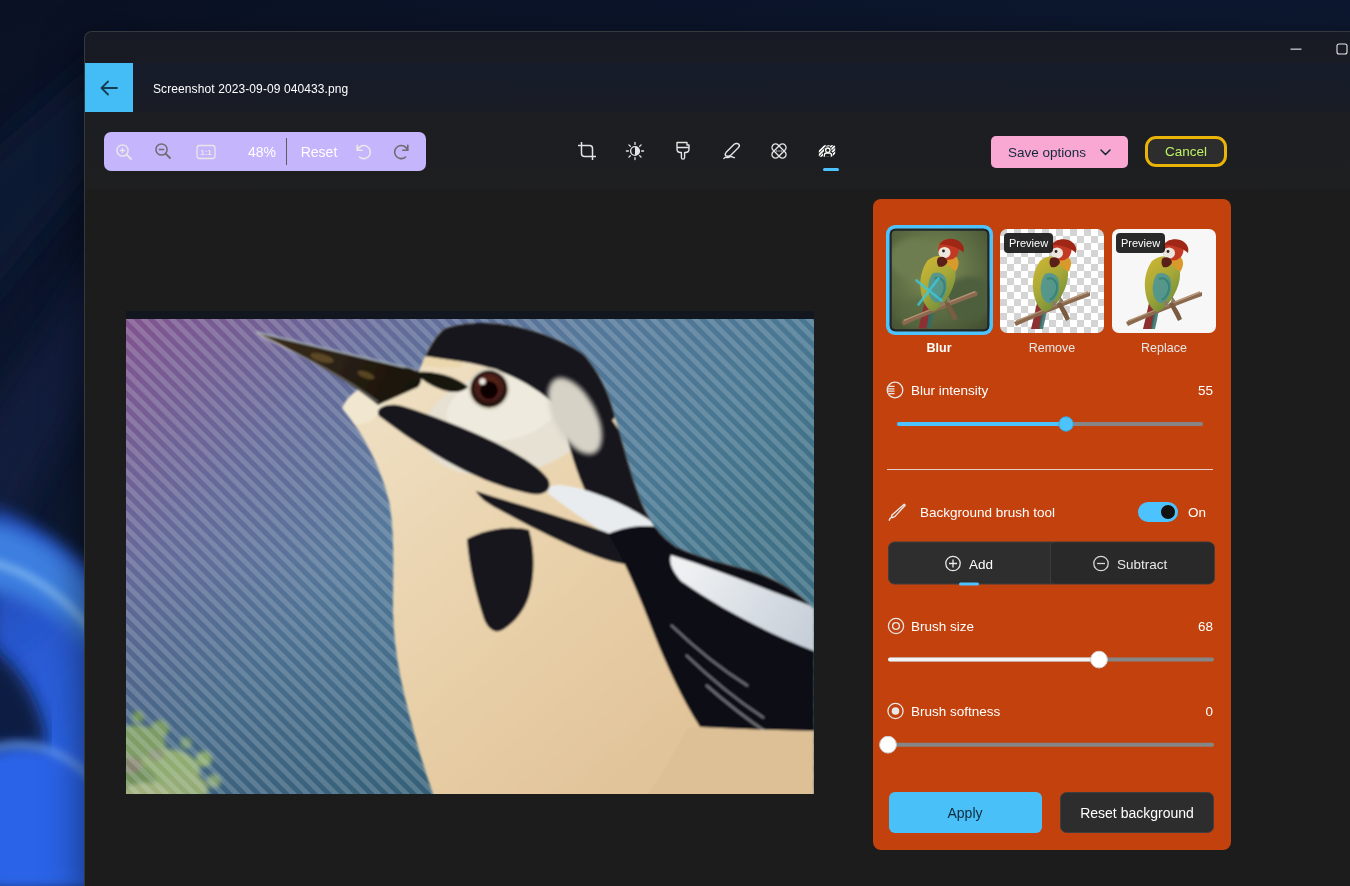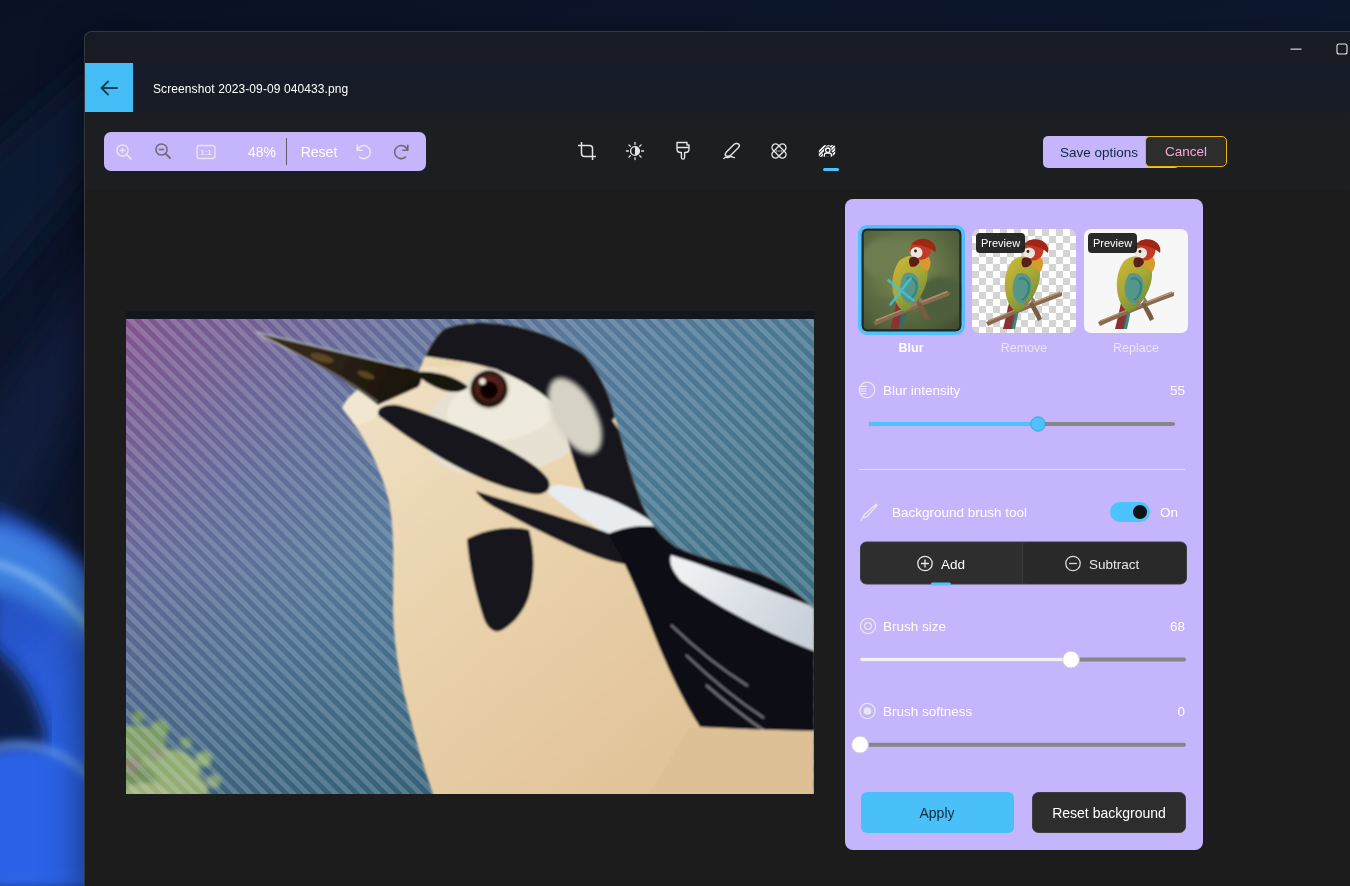--- a/index.html
+++ b/index.html
@@ -19,32 +19,32 @@
   #backbtn { position:absolute; left:0; top:31px; width:48px; height:49px; background:#44bdf7;
     display:flex; align-items:center; justify-content:center; }
   #headerstrip { position:absolute; left:48px; top:31px; right:0; height:49px;
     background:linear-gradient(180deg, rgba(22,28,44,0.9), rgba(22,26,38,0.55)); }
   #title { position:absolute; left:68px; top:50px; font-size:12px; color:#ffffff; letter-spacing:0.1px; }
   
   #zoompill { position:absolute; left:19px; top:100px; width:322px; height:39px;
     background:#c4b5fd; border-radius:7px; }
   #centericons { position:absolute; left:470px; top:100px; height:39px; }
   #selunderline { position:absolute; left:738px; top:136px; width:16px; height:3px; border-radius:2px; background:#4cc2ff; }
-  #saveopt { position:absolute; left:958px; top:104px; width:137px; height:32px; background:#c4b5fd;
+  #saveopt { position:absolute; left:906px; top:104px; width:137px; height:32px; background:#f9a8d4;
     border-radius:5px; display:flex; align-items:center; justify-content:center;
     color:#10293a; font-size:13.5px; }
   #cancelbtn { position:absolute; left:1060px; top:104px; width:82px; height:31px; background:#2d2d2d;
-    border:1px solid #eab308; border-radius:5px; display:flex; align-items:center; justify-content:center;
-    color:#f9a8d4; font-size:13.5px; }
+    border:3px solid #eab308; border-radius:11px; display:flex; align-items:center; justify-content:center;
+    color:#bef264; font-size:13.5px; }
   
   #canvas { position:absolute; left:0; top:157px; right:0; bottom:0; background:#1c1c1c; }
   #photo { position:absolute; left:41px; top:287px; width:688px; height:475px; }
   
-  #panel { position:absolute; left:760px; top:167px; width:358px; height:651px;
-    background:#c4b5fd; border-radius:8px; }
+  #panel { position:absolute; left:788px; top:167px; width:358px; height:651px;
+    background:#c2410c; border-radius:8px; }
   </style>
 </head>
 <body>
 <div id="desktop">
 <svg width="1350" height="886" viewBox="0 0 1350 886">
   <defs>
     <linearGradient id="dsk" x1="0" y1="0" x2="0.6" y2="1">
       <stop offset="0" stop-color="#0a1124"></stop>
       <stop offset="0.45" stop-color="#0d1830"></stop>
       <stop offset="1" stop-color="#0a1326"></stop>

